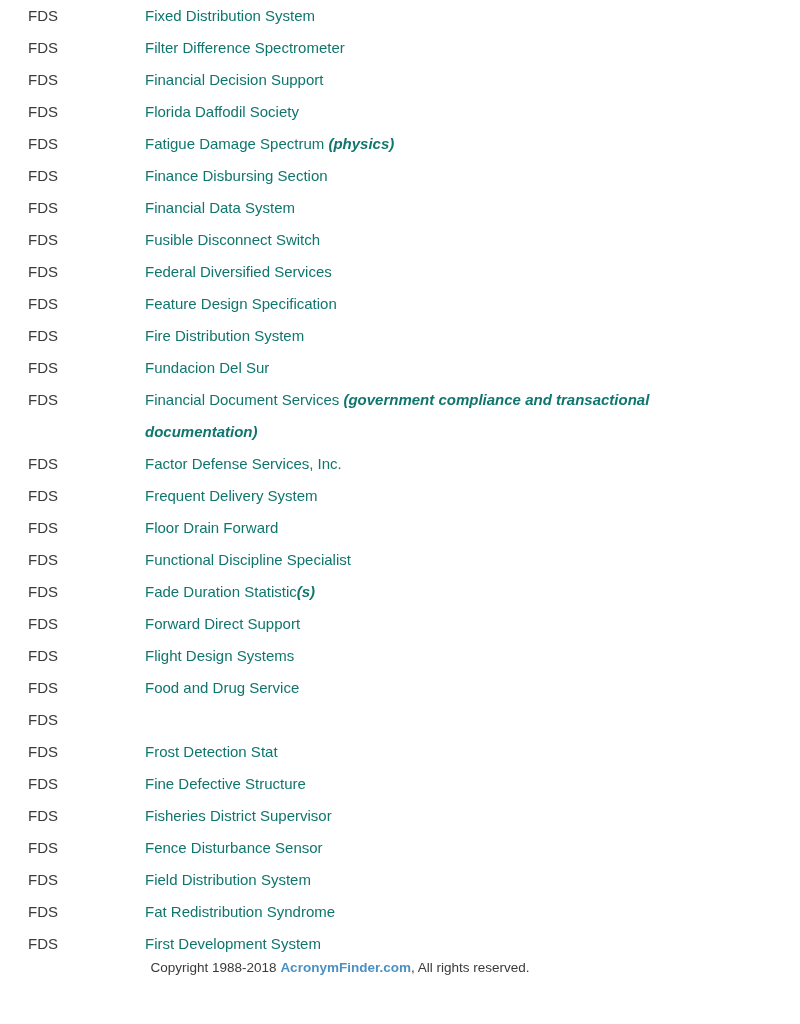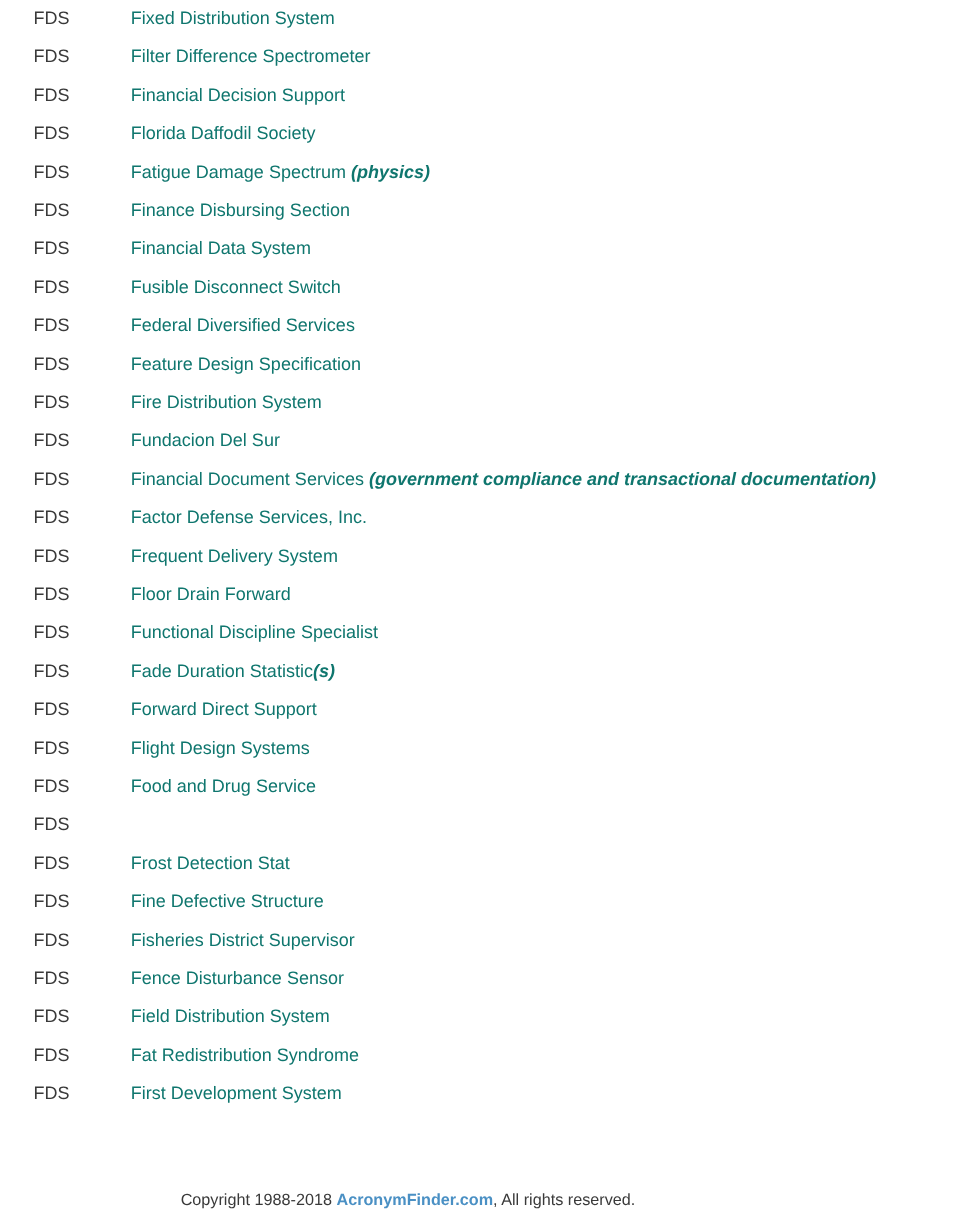--- a/index.html
+++ b/index.html
@@ -23,20 +23,21 @@
     top: 0;
     left: 0;
     width: 800px;
   }
 
   .def-row {
     display: flex;
     align-items: flex-start;
     padding: 0;
     margin: 0;
+    gap: 36px;
   }
 
   .abbr-cell {
     width: 109px;
     padding-left: 28px;
     box-sizing: border-box;
     flex: 0 0 109px;
     font-size: 15px;
     line-height: 32px;
     color: #3a3a3a;
@@ -55,21 +56,20 @@
   .meaning-cell .note {
     font-style: italic;
     font-weight: bold;
   }
 
   #site-footer {
     position: absolute;
     left: 0;
     top: 958px;
     width: 800px;
-    margin-top: 32px;
   }
 
   .copyright-line {
     text-align: center;
     font-size: 13.5px;
     line-height: 20px;
     color: #3a3a3a;
     padding-right: 120px;
     white-space: nowrap;
   }

